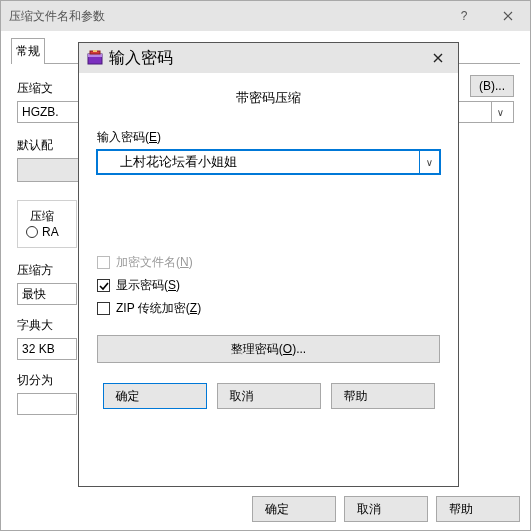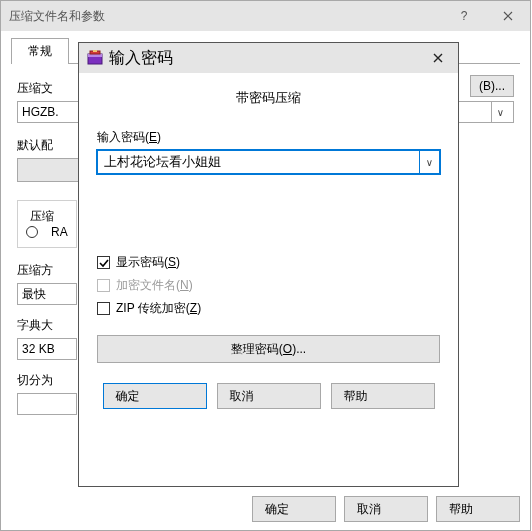--- a/index.html
+++ b/index.html
@@ -37,21 +37,21 @@
   .appicon {
     width: 16px; height: 16px; margin-right: 6px;
     display: inline-block;
   }
   .tabstrip {
     display: flex;
     padding: 6px 10px 0 10px;
     gap: 2px;
   }
   .tab {
-    padding: 4px 16px;
+    padding: 4px 4px;
     border: 1px solid #a8a8a8;
     border-bottom: none;
     background: #fff;
     position: relative;
     top: 1px;
   }
   .tabs-divider {
     border-top: 1px solid #a8a8a8;
     margin: 0 10px;
   }
@@ -75,21 +75,21 @@
     margin-left: auto;
   }
   .fieldset {
     border: 1px solid #d0d0d0;
     padding: 8px; margin-top: 8px;
   }
   .fieldset .legend {
     margin-top: -16px; background:#fff; display:inline-block; padding:0 4px;
   }
   .radio {
-    display:flex; align-items:center; gap:13px;
+    display:flex; align-items:center; gap:4px;
   }
   .radio .o {
     width:12px;height:12px;border:1px solid #333;border-radius:50%;
   }
   .footer-btns {
     position:absolute; bottom:8px; right:10px; display:flex; gap:8px;
   }
   .btn {
     min-width: 84px;
     height: 26px;
@@ -117,21 +117,21 @@
     text-align:center; margin-bottom: 22px; font-size: 13px;
   }
   .pw-input {
     height: 24px;
     border: 1px solid #0078d7;
     outline: 1px solid #0078d7;
     display:flex; align-items:center;
     font-size: 13px;
     margin-top:4px;
   }
-  .pw-input .txt { flex:1; padding:0 6px; }
+  .pw-input .txt { flex:1; padding:0 22px; }
   .pw-input .dd {
     width:20px; height:100%;
     display:flex;align-items:center;justify-content:center;
     border-left: 1px solid #0078d7;
   }
   .organize {
     width:100%; height:28px;
     border:1px solid #a8a8a8; background:#e6e6e6;
     display:flex;align-items:center;justify-content:center;
     margin-top: 18px;
@@ -251,34 +251,34 @@
     </div>
     <div class="pw-input">
       <span class="txt">上村花论坛看小姐姐</span>
       <span class="dd">
           <span class="chev">∨</span>
         </span>
     </div>
 
     <div style="height:74px;"></div>
 
+    <div class="checkbox disabled">
+      <span class="cb disabled"></span>
+      <span><span>加密文件名(</span><span class="under">N</span><span>)</span></span>
+    </div>
+
     <div class="checkbox">
       <span class="cb">
         <svg width="10" height="10" viewBox="0 0 10 10">
             <path d="M1 5 L4 8 L9 2" stroke="#000" stroke-width="1.6" fill="none"></path>
           </svg>
       </span>
       <span><span>显示密码(</span><span class="under">S</span><span>)</span></span>
     </div>
 
-    <div class="checkbox disabled">
-      <span class="cb disabled"></span>
-      <span><span>加密文件名(</span><span class="under">N</span><span>)</span></span>
-    </div>
-
     <div class="checkbox">
       <span class="cb"></span>
       <span><span>ZIP 传统加密(</span><span class="under">Z</span><span>)</span></span>
     </div>
 
     <div class="organize">
       <span><span>整理密码(</span><span class="under">O</span><span>)...</span></span>
     </div>
   </div>
 

